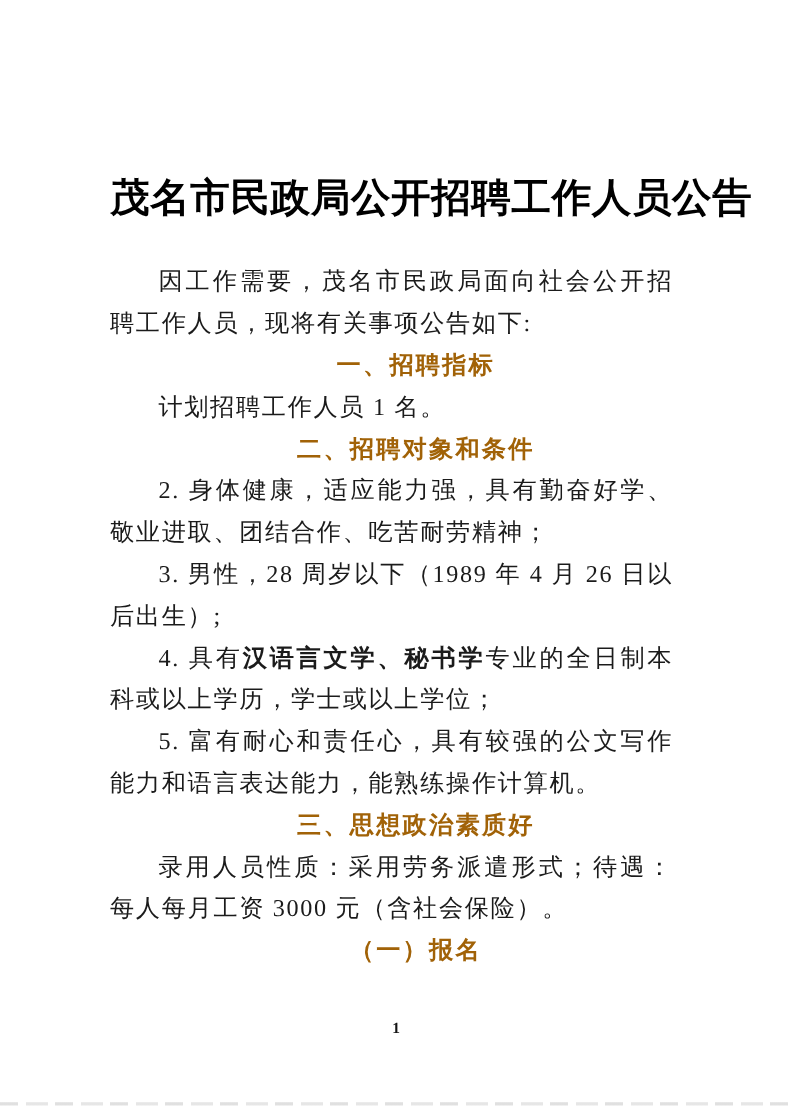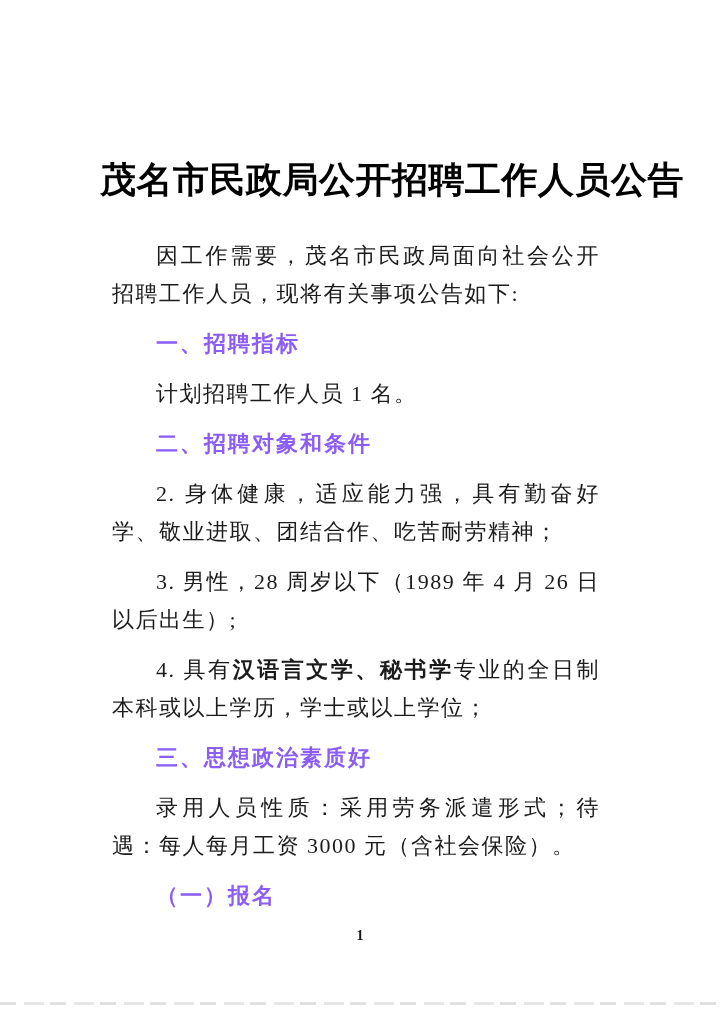--- a/index.html
+++ b/index.html
@@ -27,34 +27,34 @@
     text-align: center;
     font-family: "Liberation Serif", "DejaVu Serif", serif;
     font-weight: 700;
     font-size: 36px;
     line-height: 40px;
     color: #000000;
     letter-spacing: 0.5px;
     white-space: nowrap;
   }
   .para {
-    margin: 12px;
+    margin: 0;
     font-size: 22px;
     line-height: 38px;
     text-align: justify;
     text-indent: 44px;
     letter-spacing: 1.5px;
     color: #1b1b1b;
   }
   .heading {
     font-family: "Liberation Sans", "DejaVu Sans", sans-serif;
     font-weight: 700;
-    text-align: left;
+    text-align: center;
     letter-spacing: 2px;
-    color: #8b5cf6;
+    color: #a16207;
   }
   .em-major {
     font-weight: 700;
   }
   .page-number {
     position: absolute;
     top: 926px;
     left: 0;
     width: 720px;
     text-align: center;
@@ -96,20 +96,21 @@
 
     <p class="para heading">二、招聘对象和条件</p>
 
 
     <p class="para">2. 身体健康，适应能力强，具有勤奋好学、敬业进取、团结合作、吃苦耐劳精神；</p>
 
     <p class="para">3. 男性，28 周岁以下（1989 年 4 月 26 日以后出生）;</p>
 
     <p class="para"><span>4. 具有</span><span class="em-major">汉语言文学、秘书学</span><span>专业的全日制本科或以上学历，学士或以上学位；</span></p>
 
+    <p class="para">5. 富有耐心和责任心，具有较强的公文写作能力和语言表达能力，能熟练操作计算机。</p>
 
     <p class="para heading">三、思想政治素质好</p>
 
     <p class="para">录用人员性质：采用劳务派遣形式；待遇：每人每月工资 3000 元（含社会保险）。</p>
 
 
     <p class="para heading">（一）报名</p>
 
   </div>
 

